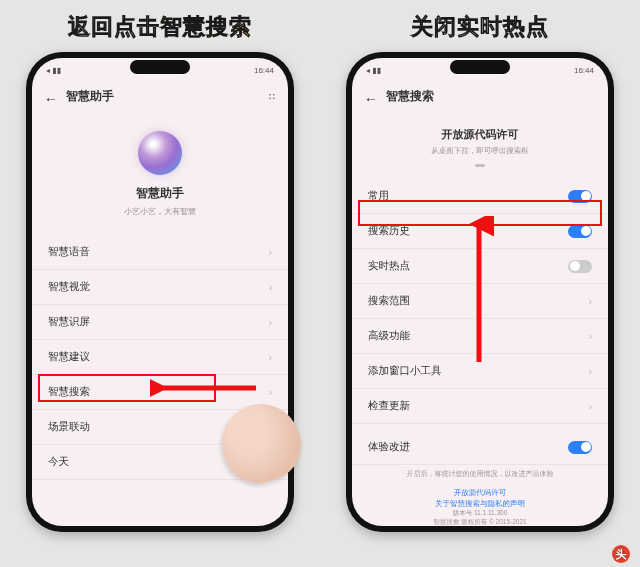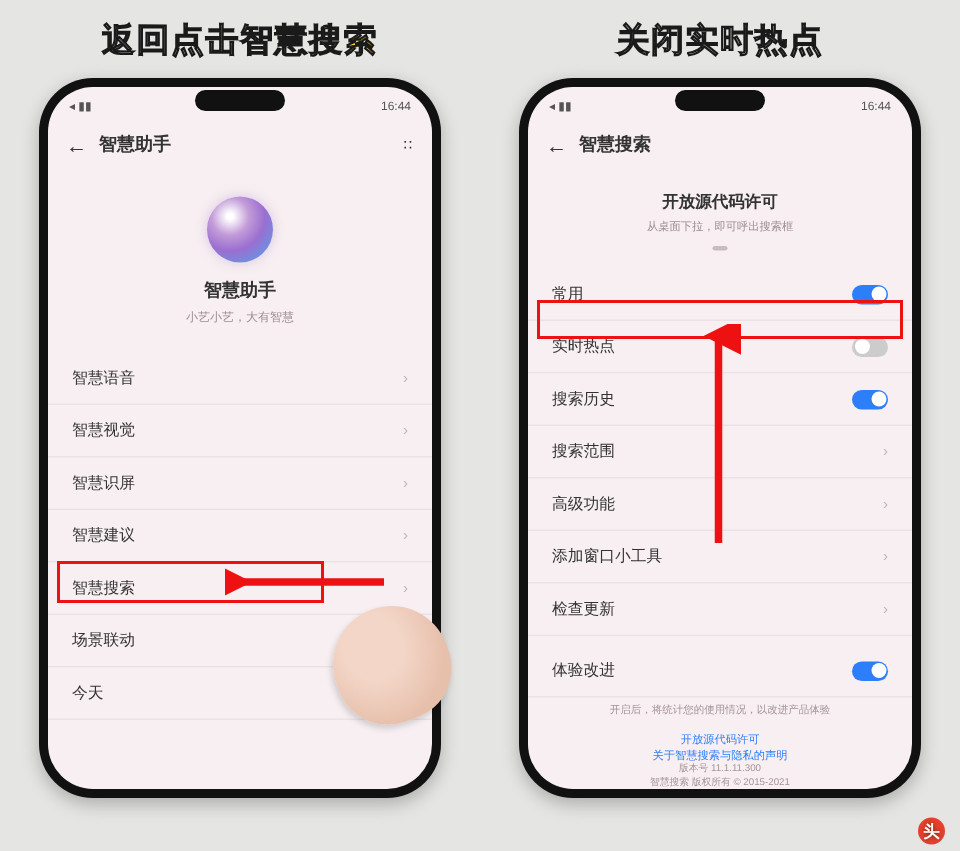--- a/index.html
+++ b/index.html
@@ -220,26 +220,26 @@
           <div class="intro-title">开放源代码许可</div>
           <div class="intro-sub">从桌面下拉，即可呼出搜索框</div>
           <div class="intro-dash"></div>
         </div>
         <div id="right-rows">
             <div class="row">
               <span>常用</span>
               <span class="toggle on"></span>
             </div>
             <div class="row">
+              <span>搜索历史</span>
+              <span class="toggle on"></span>
+            </div>
+            <div class="row">
               <span>实时热点</span>
               <span class="toggle off"></span>
-            </div>
-            <div class="row">
-              <span>搜索历史</span>
-              <span class="toggle on"></span>
             </div>
             <div class="row">
               <span>搜索范围</span>
               <span class="chev">›</span>
             </div>
             <div class="row">
               <span>高级功能</span>
               <span class="chev">›</span>
             </div>
             <div class="row">

